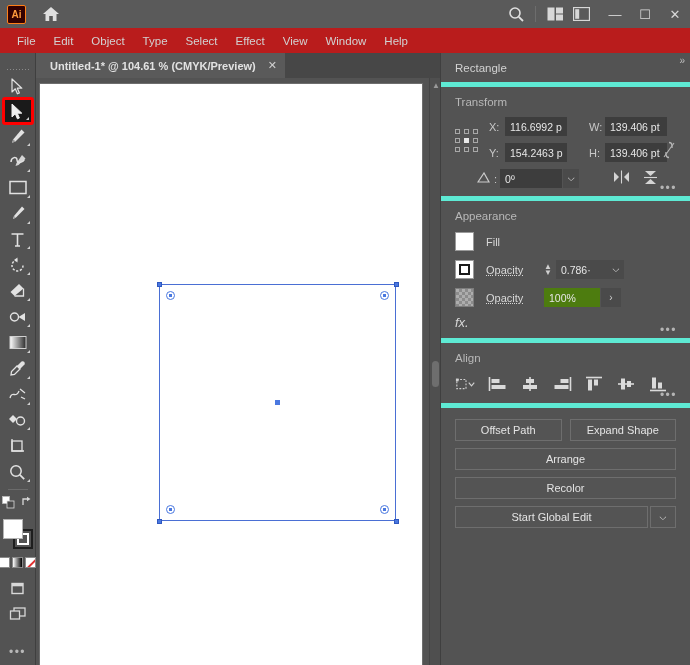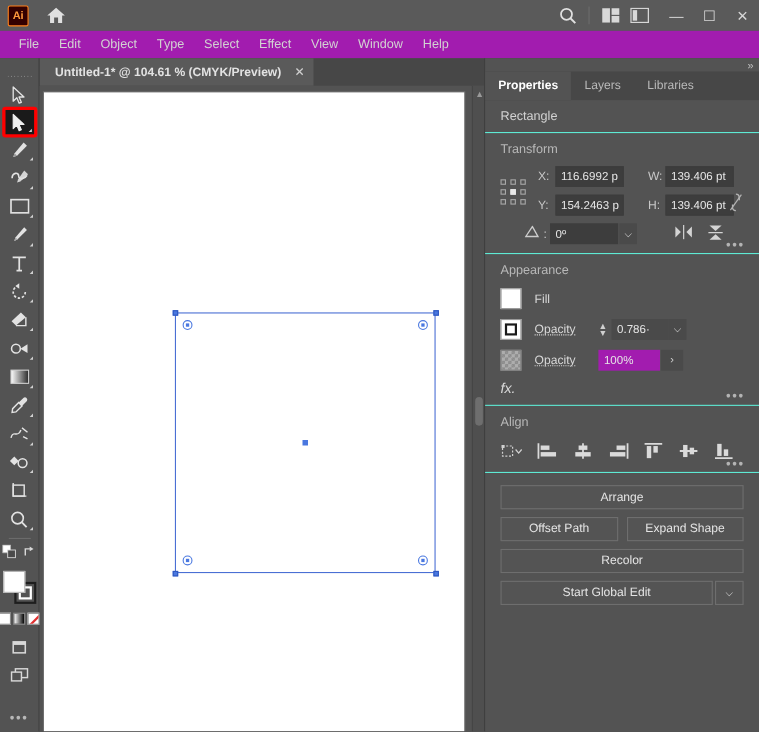--- a/index.html
+++ b/index.html
@@ -34,21 +34,21 @@
   .tb-sep { width:1px; height:16px; background:#6d6d6d; margin:0 6px; }
   .wctrl { display:flex; margin-left:6px; }
   .wctrl .wb {
     width:30px; height:26px; display:flex; align-items:center; justify-content:center;
     color:#d8d8d8; font-size:13px;
   }
 
   
   .menubar {
     position:absolute; left:0; top:28px; width:690px; height:25px;
-    background:#a21caf; display:flex; align-items:center; padding-left:8px;
+    background:#b91c1c; display:flex; align-items:center; padding-left:8px;
   }
   .menu-item {
     padding:3px 9px; color:#d2d2d2; font-size:11.5px; border-radius:2px;
   }
 
   
   .tabbar {
     position:absolute; left:0; top:53px; width:690px; height:25px;
     background:#474747;
   }
@@ -173,21 +173,21 @@
   .ptab {
     display:flex; align-items:center; padding:0 12px;
     color:#b9b9b9; font-size:11px;
   }
   .ptab.active { background:#535353; color:#ffffff; font-weight:bold; }
 
   .obj-type {
     padding:9px 14px 8px 14px; color:#d2d2d2; font-size:11.5px;
   }
   .sect {
-    border-top:1px solid #5eead4; padding:9px 14px 8px 14px; position:relative;
+    border-top:5px solid #5eead4; padding:9px 14px 8px 14px; position:relative;
   }
   .sect-title { color:#b8b8b8; font-size:11.5px; margin-bottom:9px; }
 
   .refpoint {
     position:absolute; left:14px; top:42px; width:26px; height:26px;
   }
   .rp-cell {
     position:absolute; width:5px; height:5px; border:1px solid #a8a8a8;
     background:transparent;
   }
@@ -250,21 +250,21 @@
   .stroke-field {
     display:flex; align-items:center; height:19px; background:#4a4a4a;
     width:52px; color:#e6e6e6; font-size:10.5px; padding-left:5px;
     overflow:hidden; white-space:nowrap;
   }
   .stroke-caret {
     width:16px; height:19px; display:flex; align-items:center;
     justify-content:center; background:#4a4a4a;
   }
   .op-field {
-    display:flex; align-items:center; height:19px; background:#a21caf;
+    display:flex; align-items:center; height:19px; background:#4d7c0f;
     width:56px; color:#e6e6e6; font-size:10.5px; padding-left:5px;
   }
   .op-arrow {
     width:20px; height:19px; display:flex; align-items:center;
     justify-content:center; background:#4a4a4a; margin-left:1px;
     color:#d0d0d0; font-size:10px;
   }
   .fx-row { color:#d8d8d8; font-size:13px; font-style:italic; margin-top:2px; }
 
   .align-row { display:flex; align-items:center; gap:10px; margin-top:2px; }
@@ -542,25 +542,20 @@
 
     <div class="vscroll">
       <div class="sc-up">▲</div>
       <div class="thumb"></div>
     </div>
   </div>
 
   <div class="panel">
     <div class="panel-chev">»</div>
 
-    <div class="panel-tabs">
-      <div class="ptab active">Properties</div>
-      <div class="ptab">Layers</div>
-      <div class="ptab">Libraries</div>
-    </div>
 
     <div class="obj-type">Rectangle</div>
 
     <div class="sect">
       <div class="sect-title">Transform</div>
 
       <div class="refpoint">
         <div class="rp-cell" style="left:0;   top:0;"></div>
         <div class="rp-cell" style="left:9px; top:0;"></div>
         <div class="rp-cell" style="left:18px;top:0;"></div>
@@ -713,25 +708,25 @@
             <rect x="9" y="6.5" width="4" height="6" fill="#dadada"></rect>
           </svg>
         </div>
       </div>
       <div class="dots">•••</div>
     </div>
 
     <div class="sect">
       <div class="qa-grid">
         <div class="qa-row">
-          <div class="qa-btn">Arrange</div>
-        </div>
-        <div class="qa-row">
           <div class="qa-btn">Offset Path</div>
           <div class="qa-btn">Expand Shape</div>
+        </div>
+        <div class="qa-row">
+          <div class="qa-btn">Arrange</div>
         </div>
         <div class="qa-row">
           <div class="qa-btn">Recolor</div>
         </div>
         <div class="qa-row qa-split">
           <div class="qa-btn">Start Global Edit</div>
           <div class="qa-caret">
             <span class="caret">⌵</span>
           </div>
         </div>

